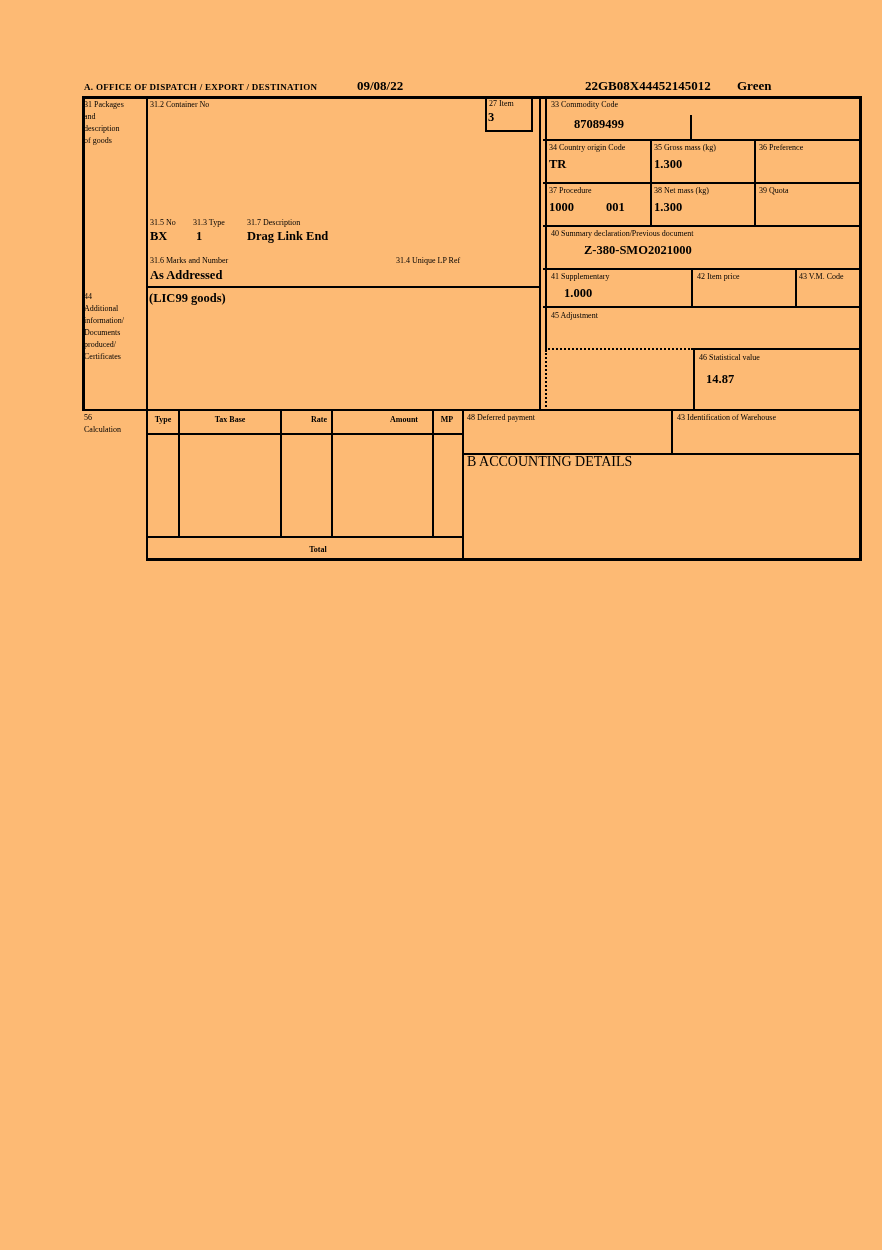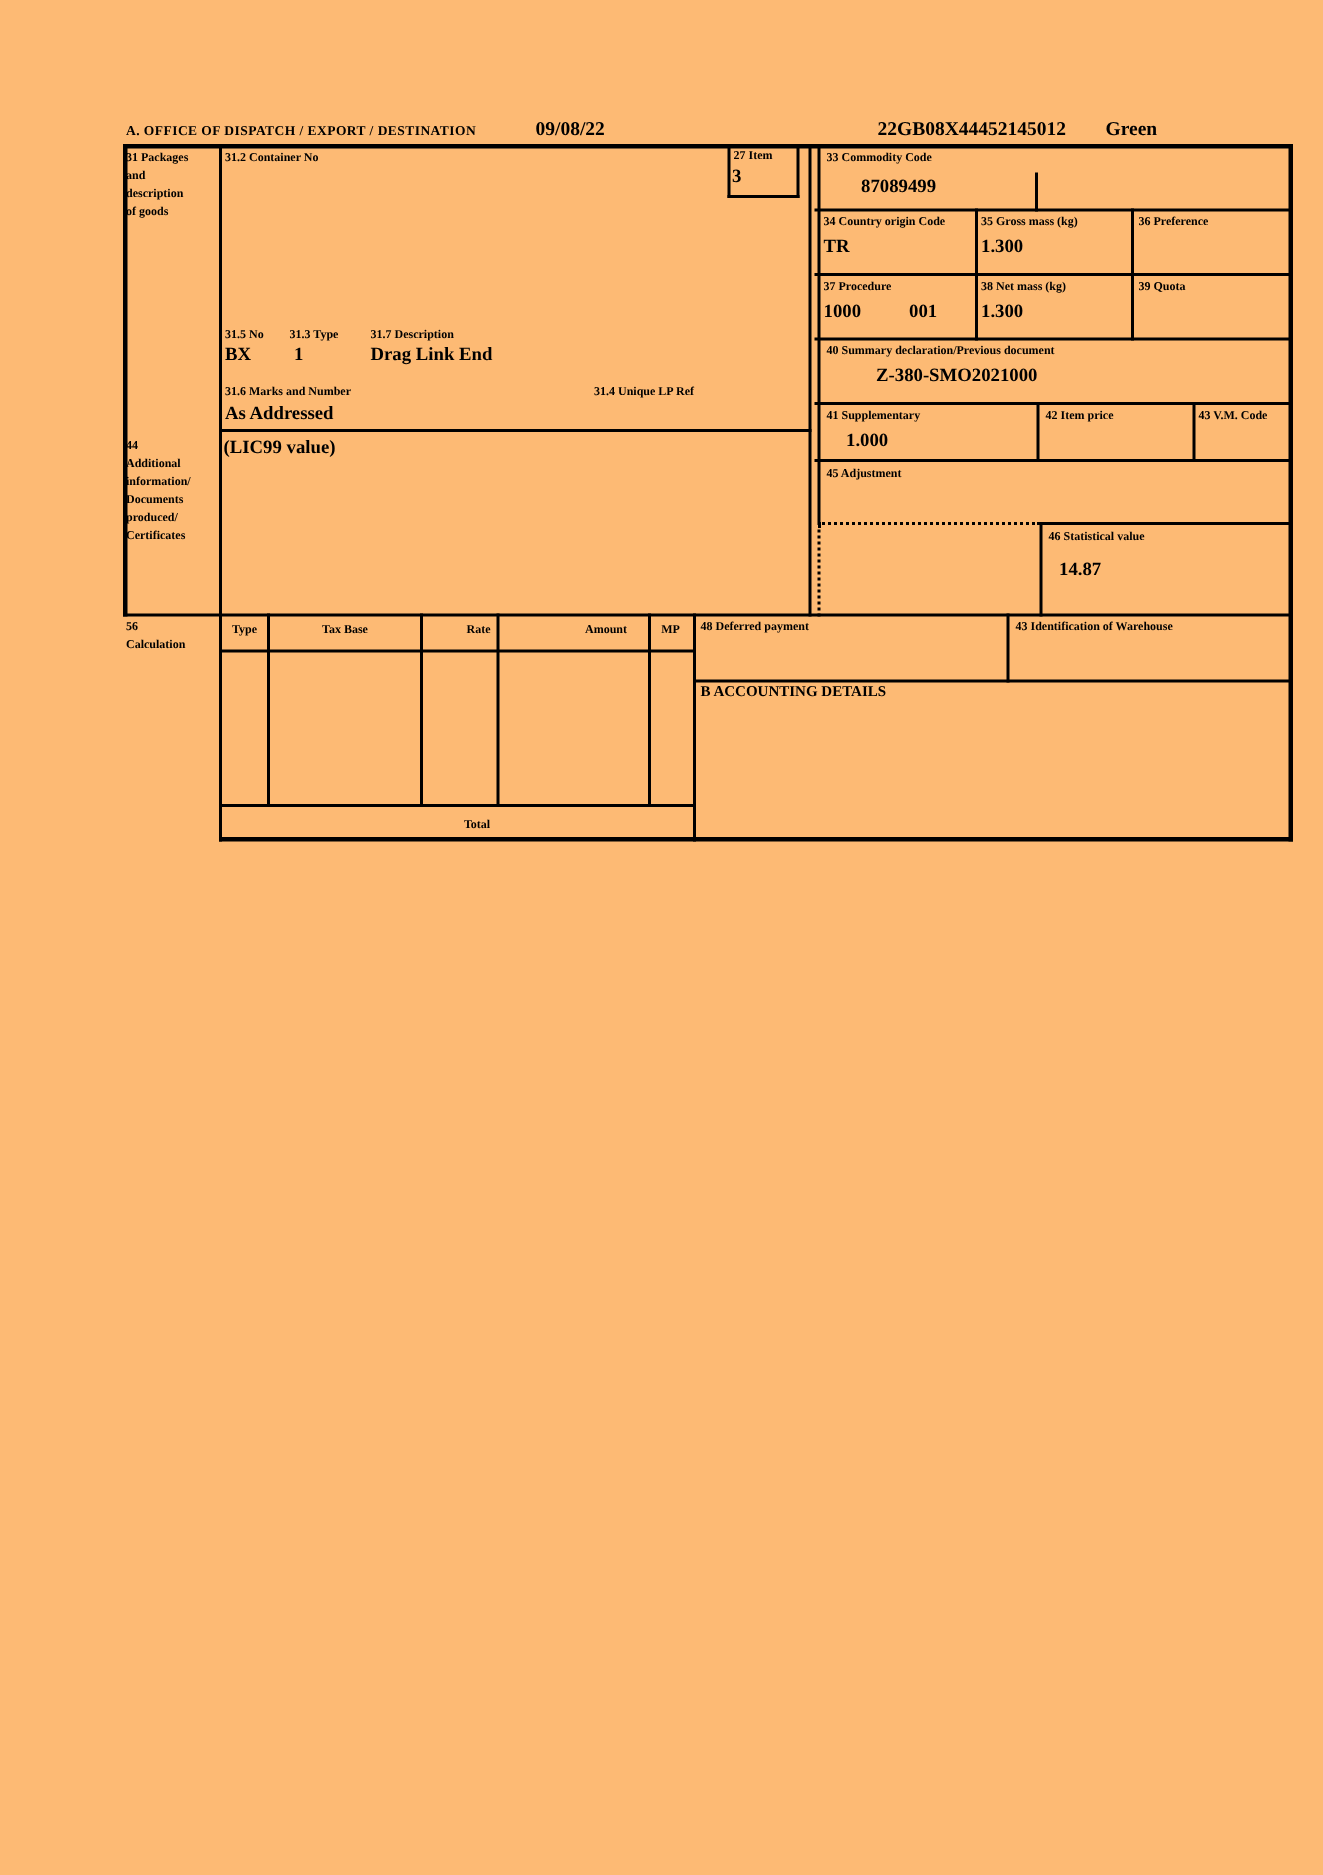--- a/index.html
+++ b/index.html
@@ -2,21 +2,21 @@
 <html><head>
 <meta charset="utf-8">
 <style>
   html,body{margin:0;padding:0;background:#ffffff;}
   .canvas{position:relative;width:882px;height:1250px;background:#fdba74;overflow:hidden;
           font-family:"Liberation Serif",serif;color:#000;}
   .hl{position:absolute;background:#000;height:2px;}
   .vl{position:absolute;background:#000;width:2px;}
   .hdot{position:absolute;height:0;border-top:2px dotted #000;background:none;}
   .vdot{position:absolute;width:0;border-left:2px dotted #000;background:none;}
-  .lbl{position:absolute;font-size:8px;font-weight:bold;line-height:10px;white-space:nowrap;}
+  .lbl{position:absolute;font-size:8px;font-weight:normal;line-height:10px;white-space:nowrap;}
   .val{position:absolute;font-size:12.5px;font-weight:bold;line-height:14px;white-space:nowrap;}
   .hval{position:absolute;font-size:13px;font-weight:bold;white-space:nowrap;}
   .ttl{position:absolute;font-size:9px;font-weight:bold;letter-spacing:.3px;white-space:nowrap;}
   .th{position:absolute;font-size:8px;font-weight:bold;white-space:nowrap;}
   .ctr{text-align:center;} .rgt{text-align:right;}
 </style>
 </head>
 <body>
 
 <div class="canvas">
@@ -93,21 +93,21 @@
   <div class="lbl" style="left:396px;top:256px;">31.4 Unique LP Ref</div>
   <div class="val" style="left:150px;top:268px;">As Addressed</div>
   <div class="hl" style="left:146px;top:286px;width:395px;"></div>
 
   <div class="lbl" style="left:84px;top:292px;">44</div>
   <div class="lbl" style="left:84px;top:304px;">Additional</div>
   <div class="lbl" style="left:84px;top:316px;">information/</div>
   <div class="lbl" style="left:84px;top:328px;">Documents</div>
   <div class="lbl" style="left:84px;top:340px;">produced/</div>
   <div class="lbl" style="left:84px;top:352px;">Certificates</div>
-  <div class="val" style="left:149px;top:291px;">(LIC99 value)</div>
+  <div class="val" style="left:149px;top:291px;">(LIC99 goods)</div>
 
   <div class="lbl" style="left:551px;top:311px;">45 Adjustment</div>
   <div class="hdot" style="left:545px;top:348px;width:148px;"></div>
   <div class="hl" style="left:693px;top:348px;width:169px;"></div>
   <div class="vl" style="left:693px;top:348px;height:63px;"></div>
   <div class="lbl" style="left:699px;top:353px;">46 Statistical value</div>
   <div class="val" style="left:706px;top:372px;">14.87</div>
 
   <div class="lbl" style="left:84px;top:413px;">56</div>
   <div class="lbl" style="left:84px;top:425px;">Calculation</div>
@@ -122,15 +122,15 @@
   <div class="th ctr" style="left:180px;top:415px;width:100px;">Tax Base</div>
   <div class="th rgt" style="left:280px;top:415px;width:47px;">Rate</div>
   <div class="th rgt" style="left:331px;top:415px;width:87px;">Amount</div>
   <div class="th ctr" style="left:432px;top:415px;width:30px;">MP</div>
   <div class="th ctr" style="left:148px;top:545px;width:340px;">Total</div>
 
   <div class="vl" style="left:671px;top:409px;height:46px;"></div>
   <div class="hl" style="left:462px;top:453px;width:400px;"></div>
   <div class="lbl" style="left:467px;top:413px;">48 Deferred payment</div>
   <div class="lbl" style="left:677px;top:413px;">43 Identification of Warehouse</div>
-  <div class="lbl" style="left:467px;top:457px;font-size:10px;">B ACCOUNTING DETAILS</div>
+  <div class="lbl" style="left:467px;top:457px;font-size:14px;">B ACCOUNTING DETAILS</div>
 
 </div>
 
 </body></html>

